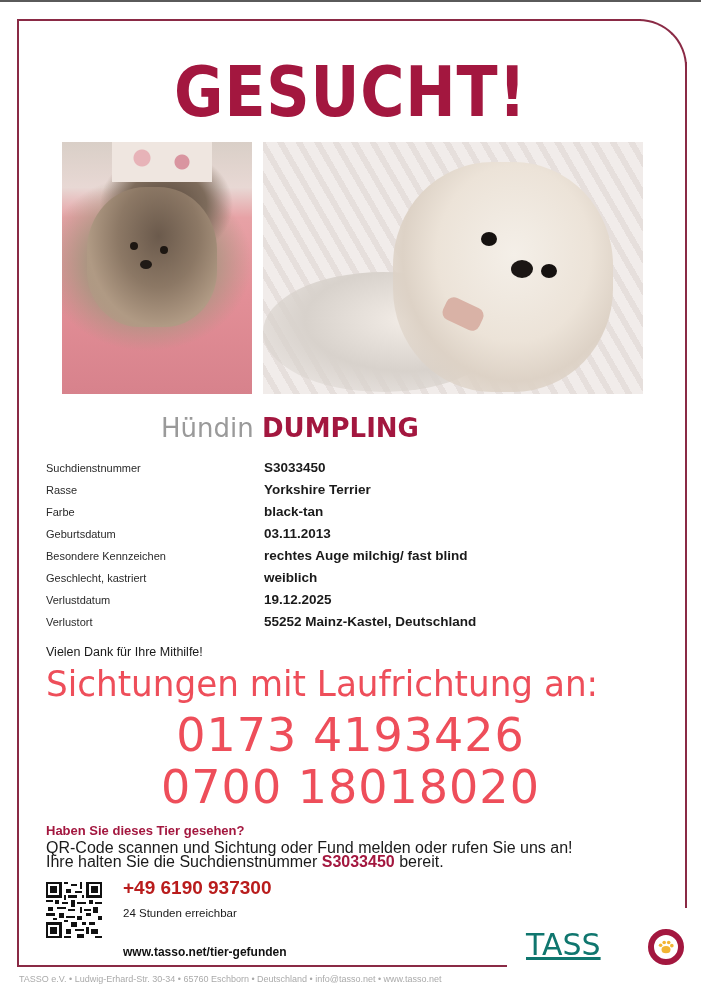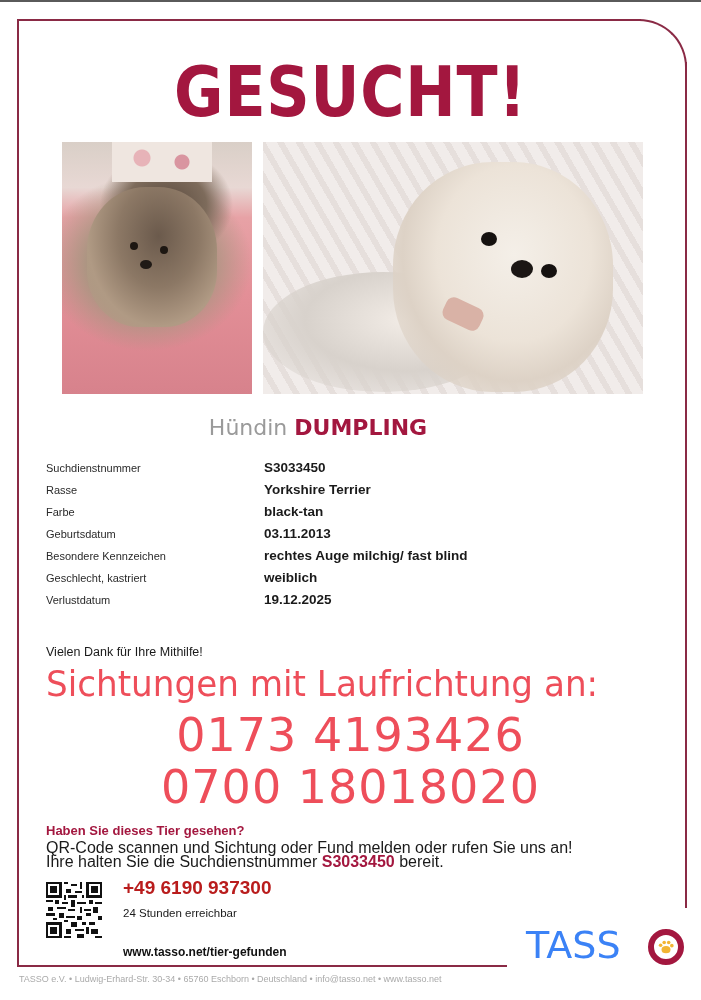--- a/index.html
+++ b/index.html
@@ -53,21 +53,21 @@
     background: radial-gradient(ellipse at 55% 40%, #f4efe8 0%, #ece3d8 45%, #ddd2c6 65%, rgba(221,210,198,0) 100%); }
   .photo-right .body { position: absolute; left: 0px; top: 130px; width: 240px; height: 120px; border-radius: 50%;
     background: radial-gradient(ellipse at 60% 40%, #f2ece6 0%, #d8d2cc 50%, rgba(200,200,200,0) 100%); }
   .photo-right .eye1, .photo-right .eye2 { position: absolute; width: 16px; height: 14px; border-radius: 50%; background: #15110f; }
   .photo-right .eye1 { left: 218px; top: 90px; } .photo-right .eye2 { left: 278px; top: 122px; }
   .photo-right .nose { position: absolute; left: 248px; top: 118px; width: 22px; height: 18px; border-radius: 50%; background: #1b1614; }
   .photo-right .collar { position: absolute; left: 180px; top: 160px; width: 40px; height: 24px; border-radius: 8px; background: #d9b2a6; transform: rotate(25deg); }
 
   .name-line {
     position: absolute; left: 0; width: 580px; top: 411px; text-align: center;
-    font-size: 22px; line-height: 34px; font-family: "DejaVu Sans", sans-serif; padding-left: 28px;
+    font-size: 26px; line-height: 34px; font-family: "DejaVu Sans", sans-serif;
   }
   .name-line .pre { color: #9a9a9a; }
   .name-line .name { color: #a3173f; font-weight: bold; }
 
   .info { position: absolute; left: 46px; top: 459px; width: 620px; }
   .info-row { height: 22px; position: relative; }
   .info-label { position: absolute; left: 0; top: 3px; font-size: 11px; color: #2a2a2a; }
   .info-value { position: absolute; left: 218px; top: 1px; font-size: 13.5px; font-weight: bold; color: #1a1a1a; }
 
   .thanks { position: absolute; left: 46px; top: 645px; font-size: 12.5px; color: #1a1a1a; }
@@ -85,22 +85,22 @@
   .seen-title { position: absolute; left: 46px; top: 823px; font-size: 13px; font-weight: bold; color: #a3173f; }
   .seen-text { position: absolute; left: 46px; font-size: 16px; color: #1a1a1a; white-space: nowrap; }
   .seen-text1 { top: 839px; } .seen-text2 { top: 853px; }
   .seen-text2 .hl { color: #a3173f; font-weight: bold; }
 
   .qr { position: absolute; left: 46px; top: 882px; width: 56px; height: 56px; }
   .hotline { position: absolute; left: 123px; top: 877px; font-size: 19px; font-weight: bold; color: #b91c1c; }
   .avail { position: absolute; left: 123px; top: 907px; font-size: 11.5px; color: #1a1a1a; }
   .website { position: absolute; left: 123px; top: 929px; font-size: 12px; font-weight: bold; color: #111; margin-top: 16px; }
 
-  .brand { position: absolute; left: 526px; top: 920px; font-size: 38px; line-height: 50px; color: #3b82f6;
-    font-family: "DejaVu Sans", sans-serif; letter-spacing: 0px; }
+  .brand { position: absolute; left: 526px; top: 920px; font-size: 30px; line-height: 50px; color: #0f766e;
+    font-family: "DejaVu Sans", sans-serif; letter-spacing: 0px; text-decoration: underline; }
   .brand-o { position: absolute; left: 648px; top: 929px; width: 36px; height: 36px; border-radius: 50%;
     border: 6px solid #a3173f; box-sizing: border-box; display: flex; align-items: center; justify-content: center; }
   .footer { position: absolute; left: 19px; top: 974px; font-size: 9px; color: #aaaaaa; white-space: nowrap; }
 </style>
 </head>
 <body>
 
 <div class="topbar"></div>
 
 <div class="frame" style="border-top-right-radius:0; width:624px;"></div>
@@ -153,20 +153,24 @@
       <span class="info-label">Besondere Kennzeichen</span>
       <span class="info-value">rechtes Auge milchig/ fast blind</span>
     </div>
   <div class="info-row">
       <span class="info-label">Geschlecht, kastriert</span>
       <span class="info-value">weiblich</span>
     </div>
   <div class="info-row">
       <span class="info-label">Verlustdatum</span>
       <span class="info-value">19.12.2025</span>
+    </div>
+  <div class="info-row">
+      <span class="info-label">Verlustort</span>
+      <span class="info-value">55252 Mainz-Kastel, Deutschland</span>
     </div>
 </div>
 
 <div class="thanks">Vielen Dank für Ihre Mithilfe!</div>
 <div class="sightings">Sichtungen mit Laufrichtung an:</div>
 <div class="phone-big phone1">0173 4193426</div>
 <div class="phone-big phone2">0700 18018020</div>
 
 <div class="seen-title">Haben Sie dieses Tier gesehen?</div>
 <div class="seen-text seen-text1">QR-Code scannen und Sichtung oder Fund melden oder rufen Sie uns an!</div>

